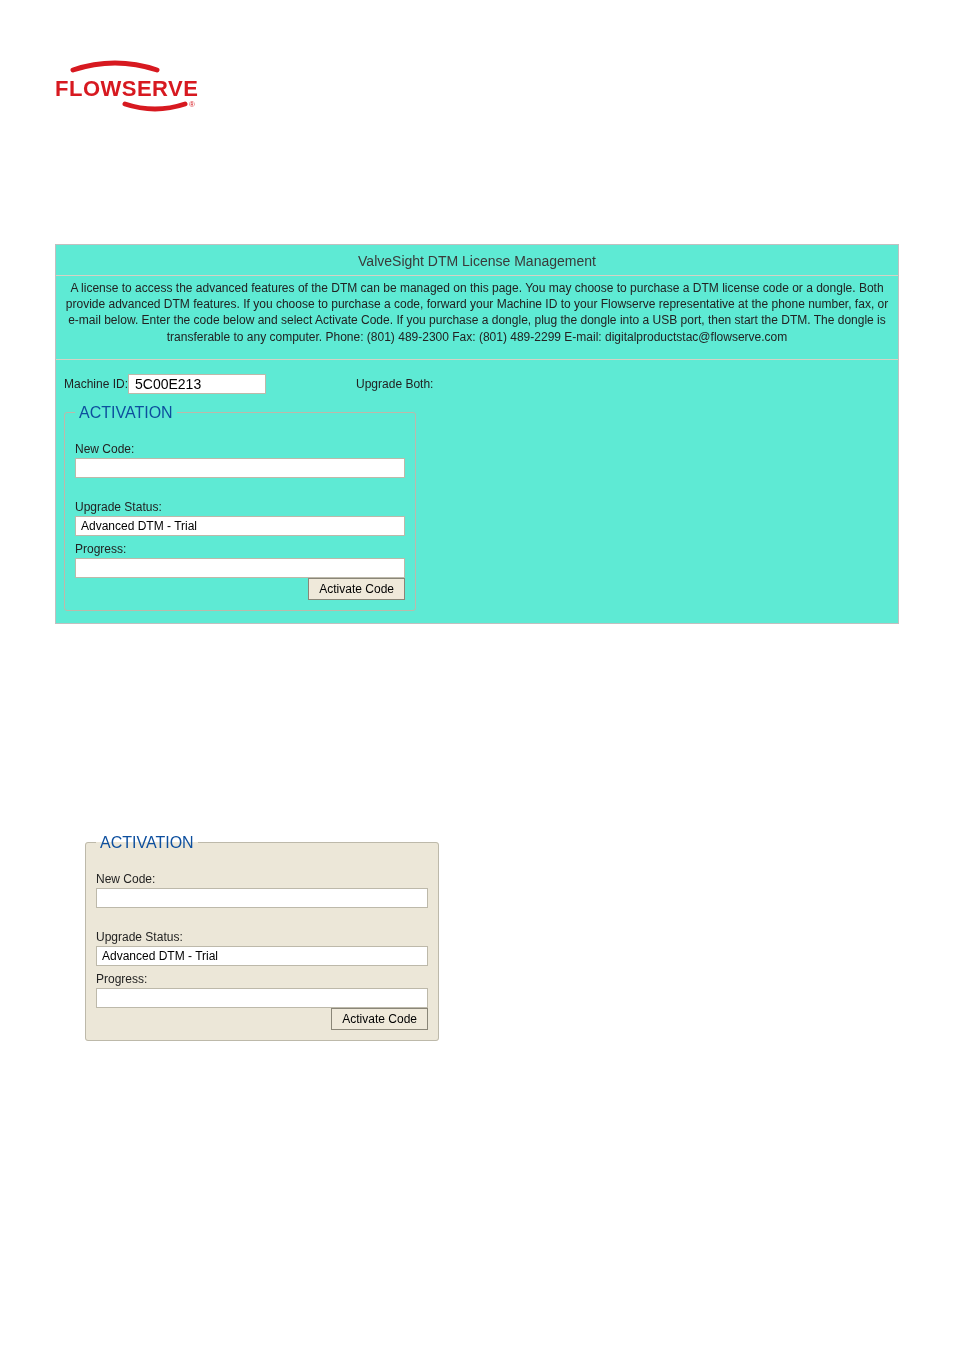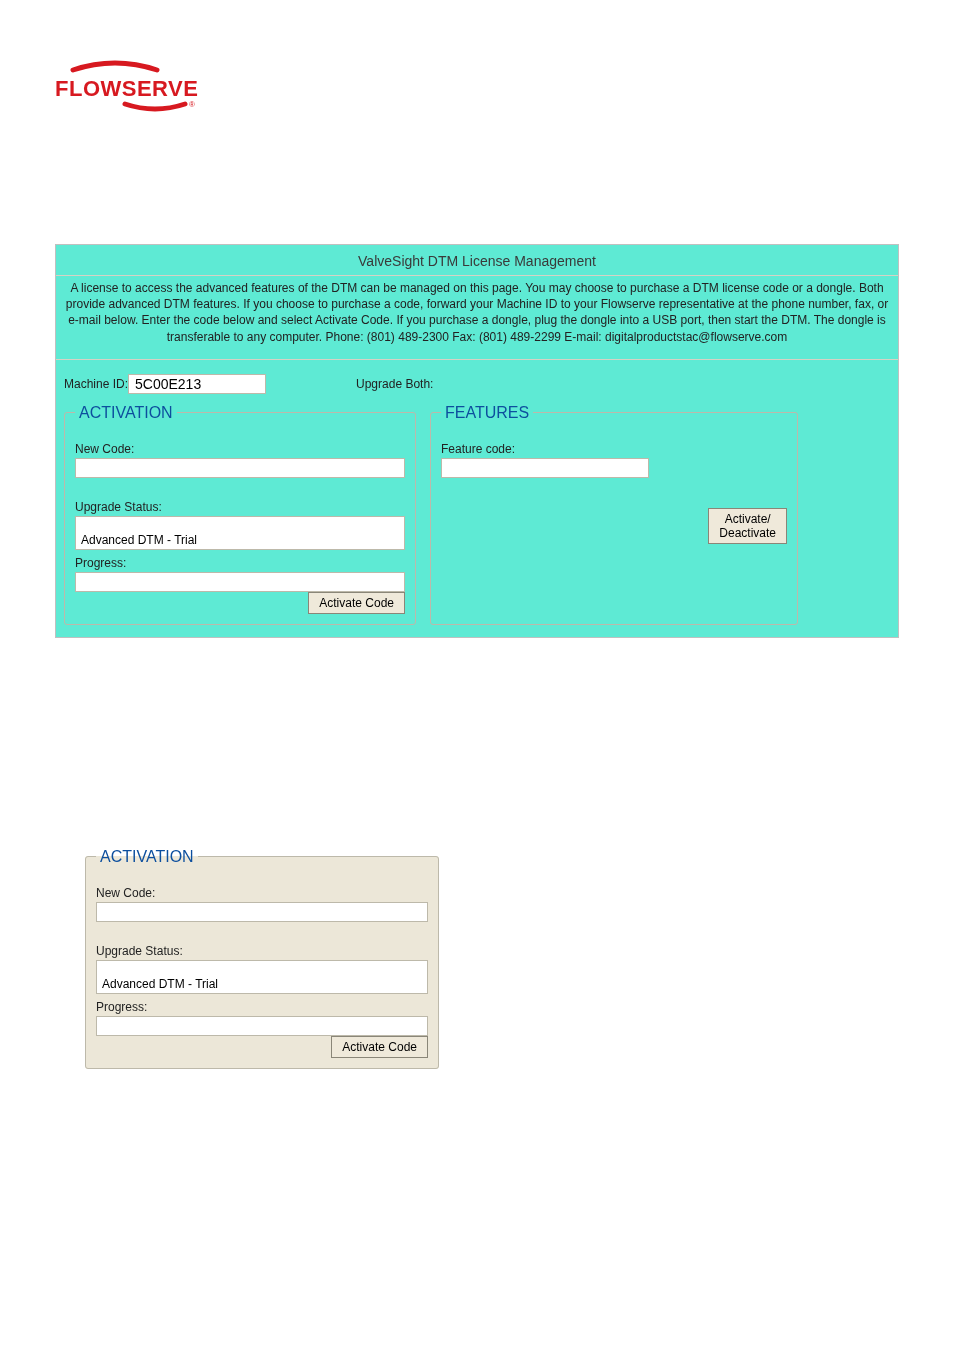--- a/index.html
+++ b/index.html
@@ -107,21 +107,21 @@
       font-size: 12px;
     }
     .text-input.short {
       width: 60%;
     }
     .status-box {
       width: 100%;
       height: 20px;
       background: #fff;
       border: 1px solid #bdb9aa;
-      padding: 16px 5px;
+      padding: 2px 5px;
       font-size: 12px;
       line-height: 15px;
     }
     .progress-box {
       width: 100%;
       height: 20px;
       background: #fff;
       border: 1px solid #bdb9aa;
     }
     .btn {
@@ -181,29 +181,20 @@
         <div class="section-gap"></div>
         <label class="field-label">Upgrade Status:</label>
         <div class="status-box">Advanced DTM - Trial</div>
         <label class="field-label" style="margin-top:6px">Progress:</label>
         <div class="progress-box"></div>
         <div class="btn-row">
           <button class="btn">Activate Code</button>
         </div>
       </fieldset>
 
-      <fieldset class="panel right">
-        <legend>FEATURES</legend>
-        <label class="field-label">Feature code:</label>
-        <input class="text-input short" type="text" value="" style="">
-        <div class="btn-row">
-          <button class="btn" style="white-space:pre-line; text-align:center;">Activate/
-Deactivate</button>
-        </div>
-      </fieldset>
     </div>
   </div>
 
   <div class="standalone-activation">
     <fieldset class="panel left" style="background:#ece7d8; width:354px;">
       <legend>ACTIVATION</legend>
       <label class="field-label">New Code:</label>
       <input class="text-input" type="text" value="" style="">
       <div class="section-gap"></div>
       <label class="field-label">Upgrade Status:</label>

